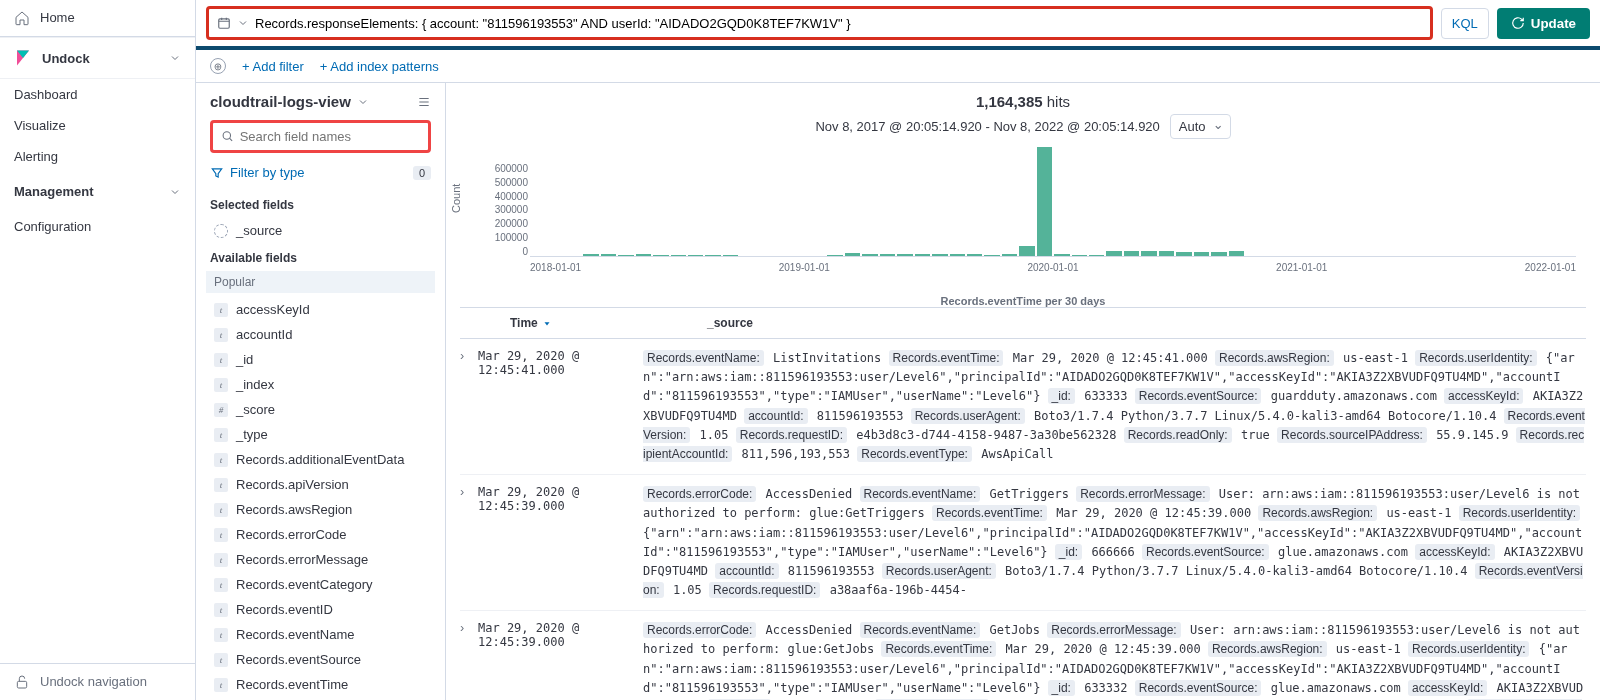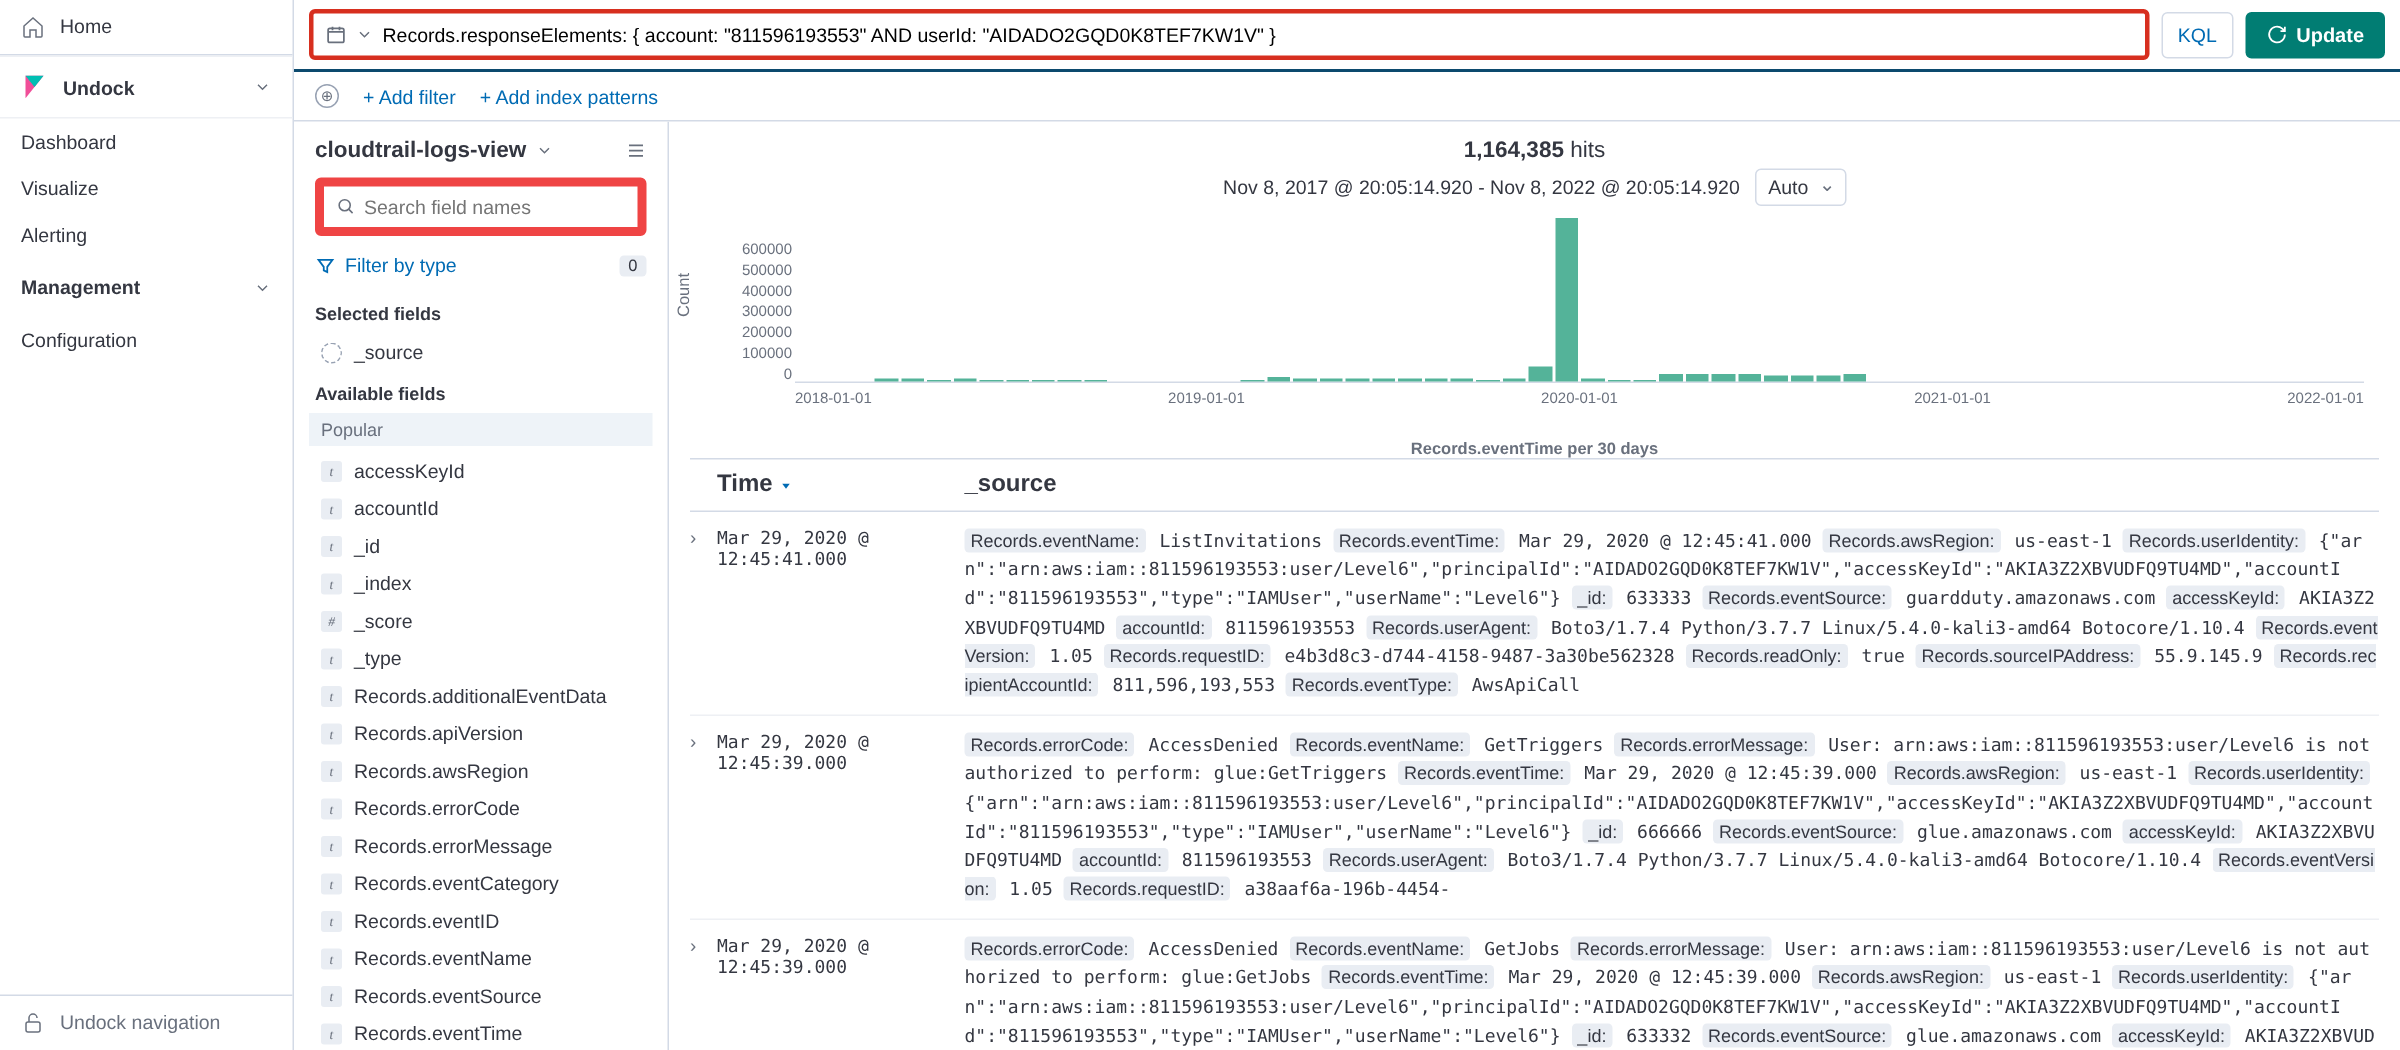--- a/index.html
+++ b/index.html
@@ -14,38 +14,38 @@
 .sb-section { display: flex; align-items: center; justify-content: space-between; padding: 12px 14px; font-weight: 600; cursor: pointer; }
 .sb-sub { padding: 8px 14px 8px 14px; color: #343741; cursor: pointer; }
 .sb-sub.active { background: #e9edf3; }
 .kibana-row { display: flex; align-items: center; justify-content: space-between; padding: 11px 14px; border-top: 1px solid #eef0f4; border-bottom: 1px solid #eef0f4; }
 .kibana-row .k-left { display: flex; align-items: center; gap: 10px; font-weight: 600; }
 .k-logo { width: 18px; height: 18px; }
 .undock { margin-top: auto; border-top: 1px solid #d3dae6; color: #69707d; }
 
 
 .main { flex: 1; display: flex; flex-direction: column; }
-.topbar { padding: 6px 10px; display: flex; align-items: center; gap: 8px; border-bottom: 2px solid #0c4a6e; }
+.topbar { padding: 6px 10px; display: flex; align-items: center; gap: 8px; border-bottom: 4px solid #0c4a6e; }
 .query-wrap { flex: 1; display: flex; align-items: center; border: 3px solid #d72f1f; border-radius: 4px; background: #fff; padding: 6px 8px; min-height: 34px; }
 .query-wrap input { border: none; outline: none; width: 100%; font-size: 13px; background: transparent; }
 .query-icons { display: flex; align-items: center; gap: 6px; margin-right: 6px; color: #69707d; }
 .kql { border: 1px solid #d3dae6; padding: 7px 10px; color: #006bb4; border-radius: 4px; cursor: pointer; }
 .update-btn { background: #017d73; color: #fff; border: none; padding: 8px 14px; border-radius: 4px; font-weight: 600; display: flex; align-items: center; gap: 6px; cursor: pointer; }
 
 .filterbar { padding: 8px 14px; display: flex; align-items: center; gap: 16px; border-bottom: 1px solid #d3dae6; }
 .filterbar a { color: #006bb4; text-decoration: none; font-size: 13px; }
 .filter-icon { width: 16px; height: 16px; border: 1px solid #98a2b3; border-radius: 50%; display: inline-flex; align-items: center; justify-content: center; font-size: 10px; color: #69707d; }
 
 .content { flex: 1; display: flex; overflow: hidden; }
 
 
 .fields { width: 250px; border-right: 1px solid #d3dae6; padding: 10px 14px; overflow-y: auto; }
 .index-row { display: flex; align-items: center; justify-content: space-between; margin-bottom: 10px; }
 .index-name { font-weight: 600; font-size: 15px; display: flex; align-items: center; gap: 6px; }
-.search-fields { display: flex; border: 6px solid #ef4444; border-radius: 4px; padding: 6px 8px; margin-bottom: 8px; color: #69707d; }
+.search-fields { display: flex; border: 3px solid #ef4444; border-radius: 4px; padding: 6px 8px; margin-bottom: 8px; color: #69707d; }
 .search-fields input { border: none; outline: none; width: 100%; font-size: 13px; }
 .filter-type { display: flex; align-items: center; justify-content: space-between; color: #006bb4; padding: 4px 0 10px; }
 .badge { background: #e9edf3; border-radius: 3px; padding: 1px 6px; font-size: 11px; color: #343741; }
 .f-hdr { font-weight: 600; font-size: 12px; margin: 8px 0 6px; }
 .f-pop { background: #eef3f8; padding: 4px 8px; font-size: 12px; color: #69707d; margin: 4px -4px; }
 .f-row { display: flex; align-items: center; gap: 8px; padding: 5px 4px; font-size: 13px; color: #343741; cursor: pointer; }
 .f-type { width: 14px; height: 14px; background: #e9edf3; border-radius: 2px; display: inline-flex; align-items: center; justify-content: center; font-size: 9px; font-style: italic; color: #69707d; font-family: Georgia, serif; }
 .f-type.c { border: 1px dashed #98a2b3; background: none; border-radius: 50%; }
 
 
@@ -60,21 +60,21 @@
 .chart-area { height: 140px; position: relative; margin-bottom: 8px; }
 .y-label { position: absolute; left: -4px; top: 50%; transform: rotate(-90deg) translateX(10px); transform-origin: left; font-size: 11px; color: #69707d; }
 .chart-inner { position: absolute; left: 70px; right: 10px; top: 0; bottom: 30px; border-bottom: 1px solid #d3dae6; }
 .y-ticks { position: absolute; left: 24px; top: 16px; bottom: 30px; width: 44px; display: flex; flex-direction: column; justify-content: space-between; font-size: 10px; color: #69707d; text-align: right; }
 .bars { position: absolute; left: 0; right: 0; bottom: 0; display: flex; align-items: flex-end; height: 100%; }
 .bar { flex: 1; background: #54b399; margin: 0 1px; }
 .x-ticks { position: absolute; left: 70px; right: 10px; bottom: 14px; display: flex; justify-content: space-between; font-size: 10px; color: #69707d; }
 .x-label { text-align: center; font-size: 11px; color: #69707d; font-weight: 600; }
 
 
-.tbl-hdr { display: flex; border-bottom: 1px solid #d3dae6; border-top: 1px solid #d3dae6; padding: 8px 0; font-weight: 600; font-size: 16px; }
+.tbl-hdr { display: flex; border-bottom: 1px solid #d3dae6; border-top: 1px solid #d3dae6; padding: 8px 0; font-weight: 600; font-size: 12px; gap: 32px; }
 .col-exp { width: 18px; }
 .col-time { width: 165px; display: flex; align-items: center; gap: 4px; }
 .col-source { flex: 1; }
 .doc-row { display: flex; border-bottom: 1px solid #eef0f4; padding: 10px 0; font-size: 12.5px; }
 .doc-exp { width: 18px; color: #69707d; cursor: pointer; }
 .doc-time { width: 165px; font-family: ui-monospace, Menlo, monospace; font-size: 12px; color: #343741; }
 .doc-src { flex: 1; line-height: 1.6; font-family: ui-monospace, Menlo, monospace; font-size: 12px; word-break: break-all; }
 .fld { background: #e9edf3; padding: 1px 4px; border-radius: 3px; margin-right: 2px; }
 
 .chev { width: 12px; height: 12px; }

